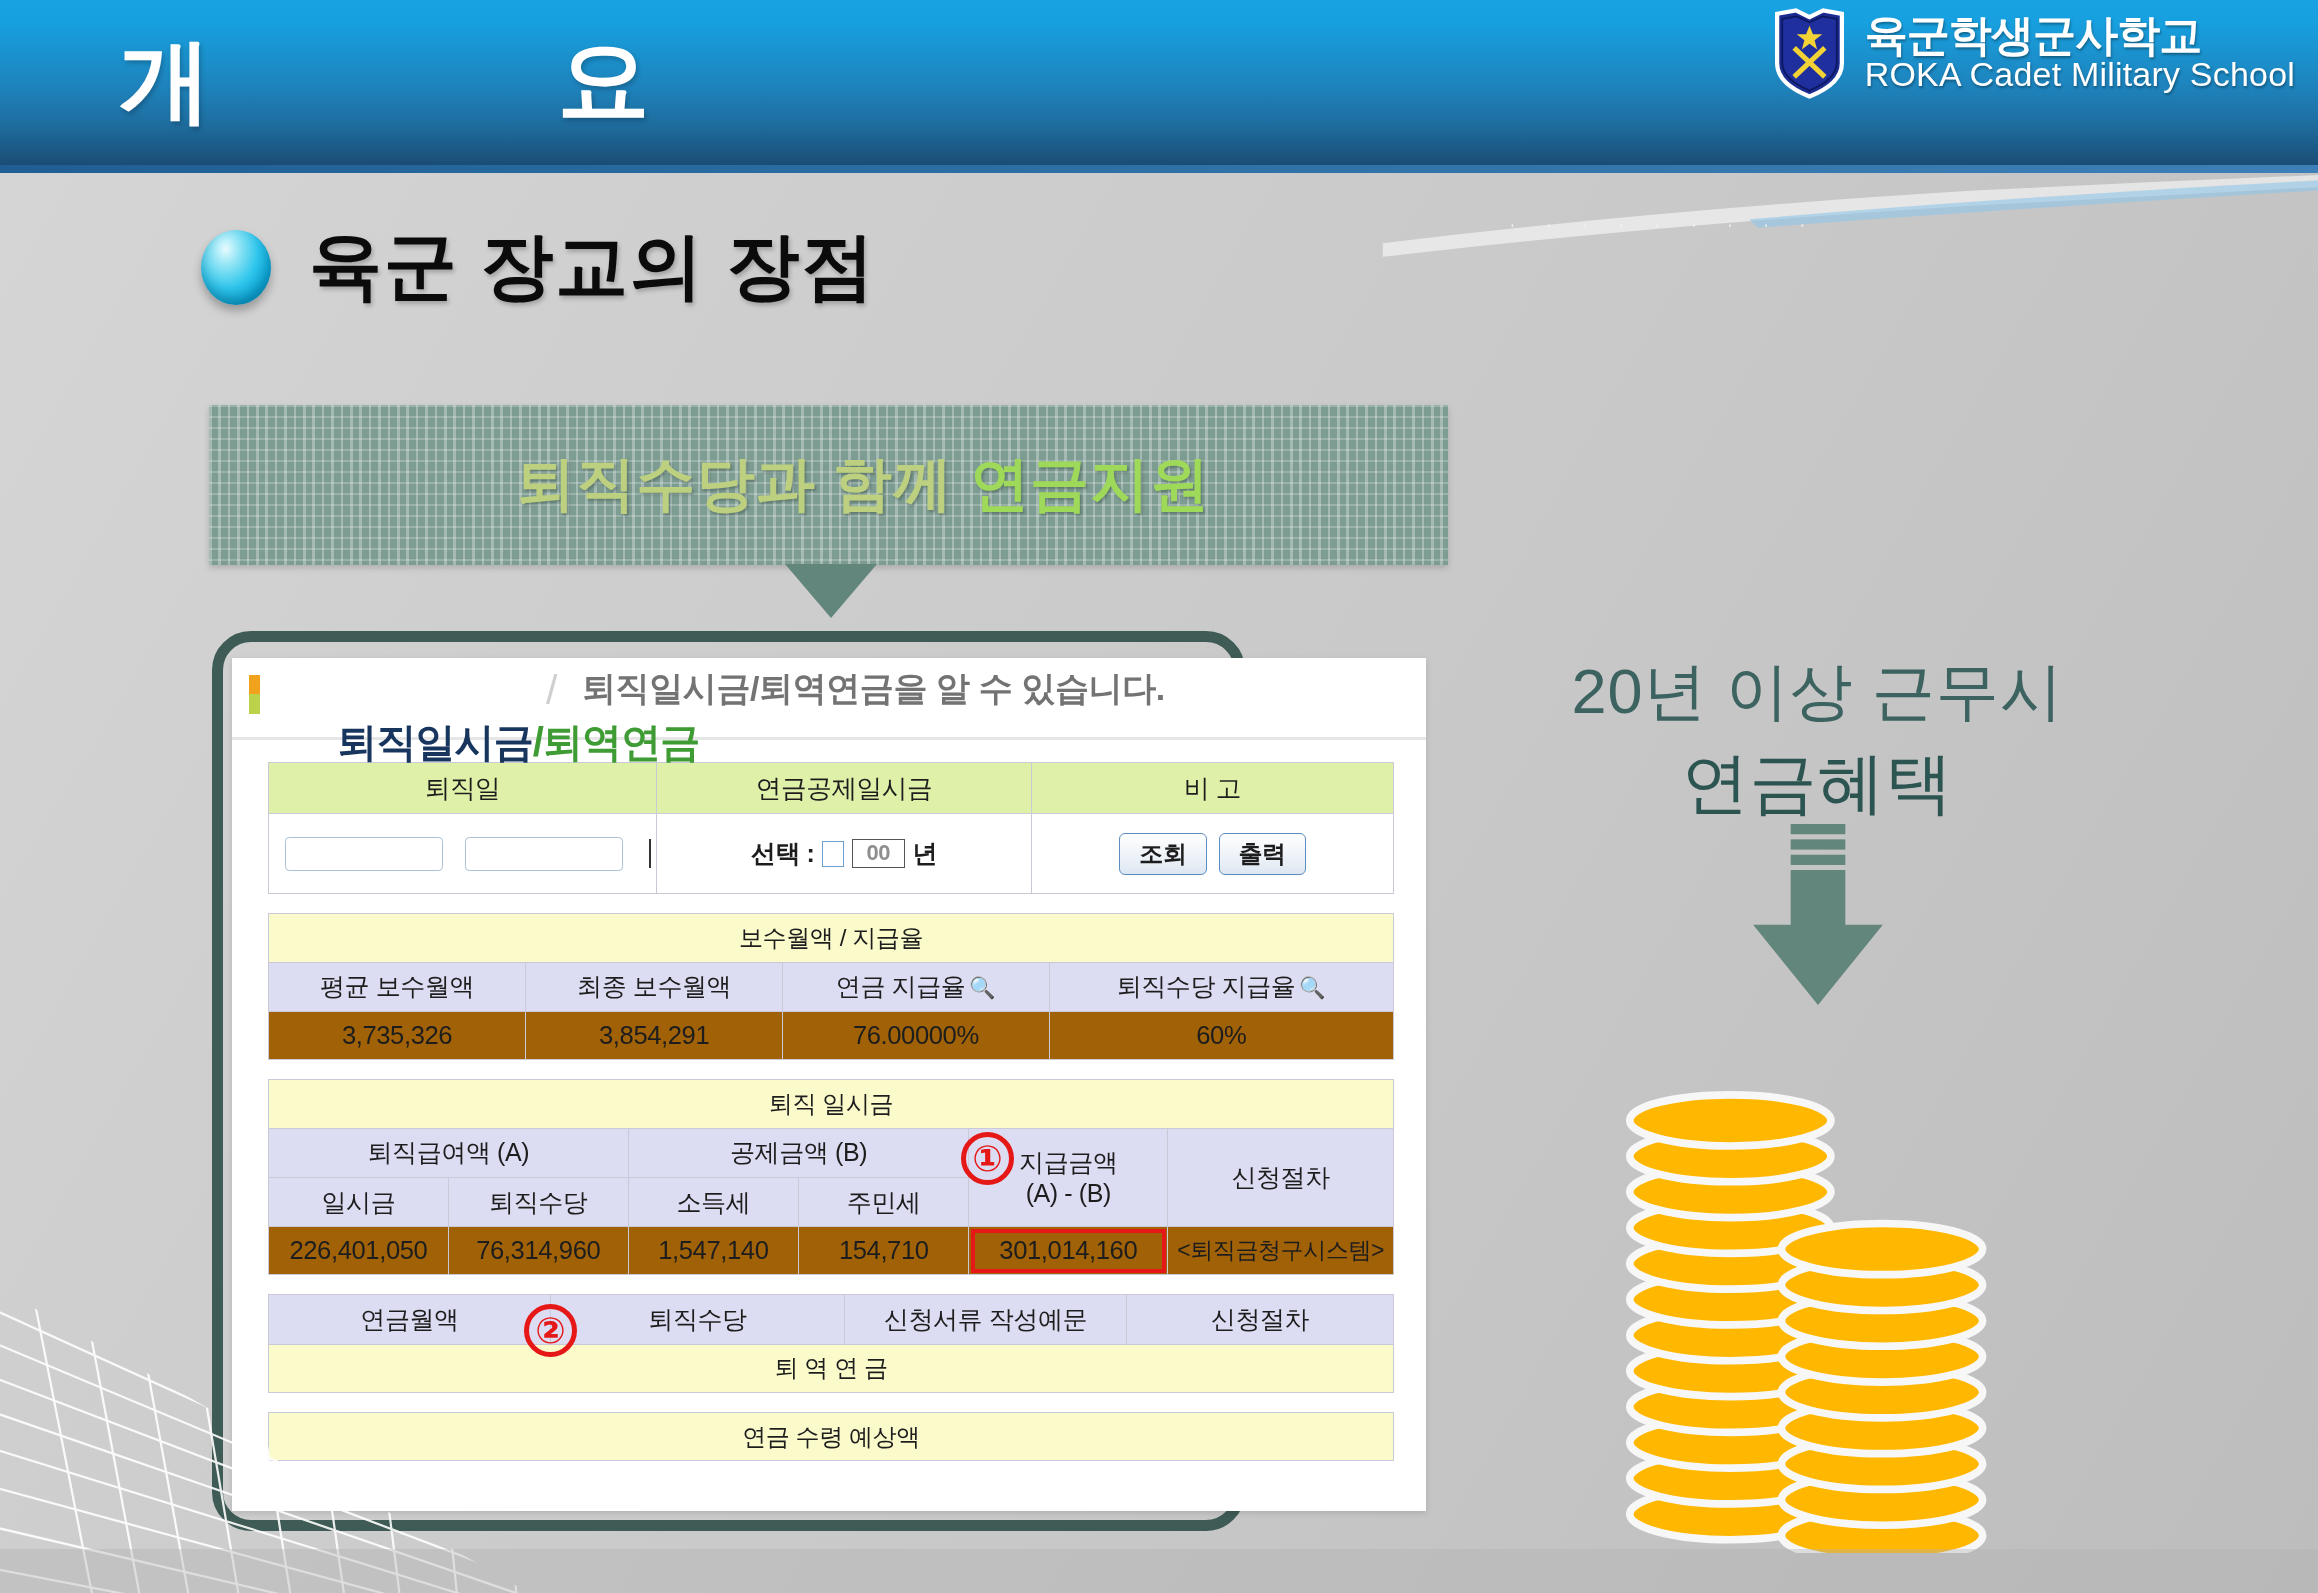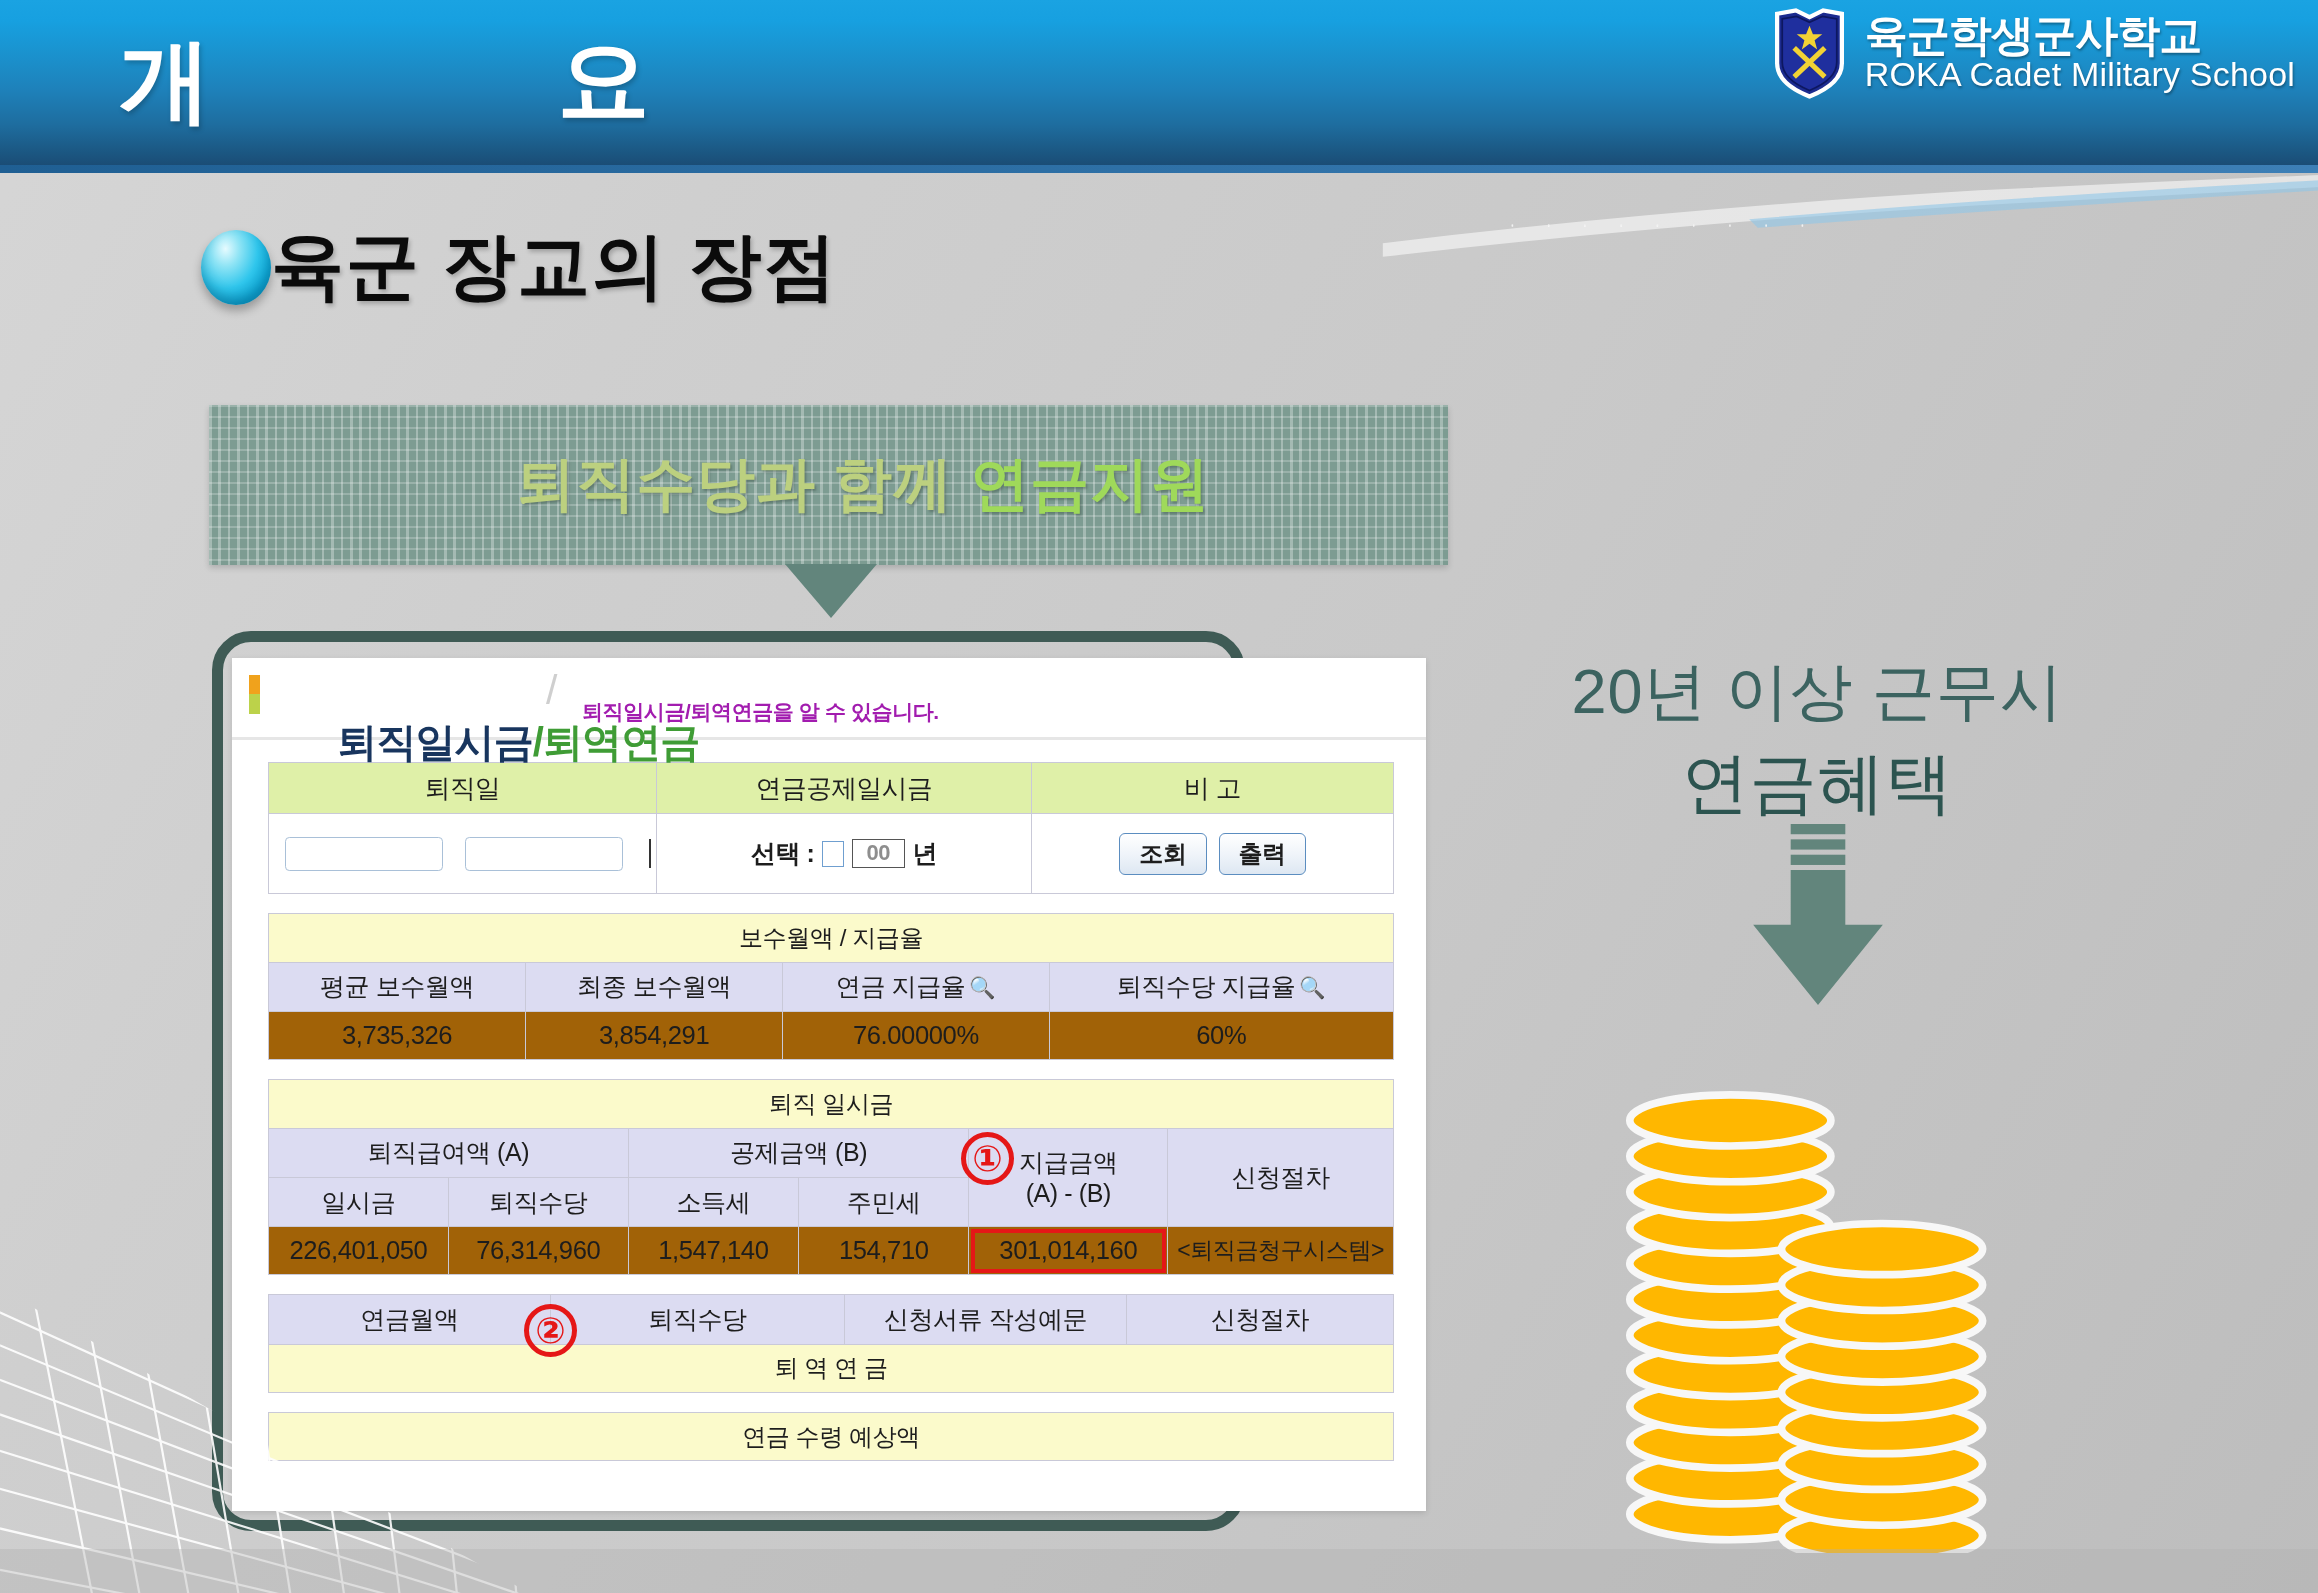--- a/index.html
+++ b/index.html
@@ -54,21 +54,21 @@
   .swoosh { position: absolute; left: 1382px; top: 175px; width: 939px; height: 98px; pointer-events:none; }
   .dots-row {
     position: absolute; left: 1510px; top: 216px;
     letter-spacing: 13.7px; font-size: 14.5px; color: #f2f2f2;
     text-shadow: 0 0.9px 0 rgba(255,255,255,.6);
   }
 
   
   .slide-title-row {
     position: absolute; left: 201px; top: 218px;
-    display: flex; align-items: center; 
+    display: flex; align-items: center; gap: 38px;
   }
   .bullet-sphere {
     width: 70px; height: 75px; border-radius: 50%;
     background: radial-gradient(ellipse at 35% 25%, #e6fbff 0%, #8fe4f5 22%, #30c6ec 50%, #0da5d3 72%, #0b8fbc 100%);
     box-shadow: 0 6px 9.4px rgba(0,0,0,.28), inset 0 -6.8px 12px rgba(0,60,90,.30);
   }
   .slide-title {
     font-size: 73px; font-weight: bold; color: #0b0b0b;
     letter-spacing: 1.7px; white-space: pre;
     text-shadow: 1.7px 2.6px 4.3px rgba(0,0,0,.22);
@@ -116,22 +116,22 @@
     background: linear-gradient(to bottom, #f0a21c 0%, #f0a21c 48%, #bcd24a 48%, #bcd24a 100%);
   }
   .sc-head .h-main {
     position: absolute; left: 44px; top: 12px;
     font-size: 40px; font-weight: bold; letter-spacing: -0.9px; white-space: pre;
   }
   .sc-head .h-main .navy { color: #18355e; }
   .sc-head .h-main .grn  { color: #3f9c35; }
   .sc-head .h-slash { position: absolute; left: 314px; top: 8.5px; font-size: 41px; color: #cfcfcf; }
   .sc-head .h-sub {
-    position: absolute; left: 350px; top: 40px;
-    font-size: 21px; font-weight: bold; color: #a21caf; letter-spacing: -0.4px;
+    position: absolute; left: 350px; top: 8px;
+    font-size: 34px; font-weight: bold; color: #737373; letter-spacing: -0.4px;
   }
 
   .sc-body { padding: 22px 0 0 36px; }
 
   
   table.t { border-collapse: collapse; width: 1126px; font-size: 24px; color: #1d1d1d; margin-bottom: 19px; }
   table.t td, table.t th {
     border: 0.9px solid #c9c9d8; padding: 7.7px 3.4px; text-align: center; font-weight: normal;
     letter-spacing: -0.4px; white-space: nowrap;
   }

